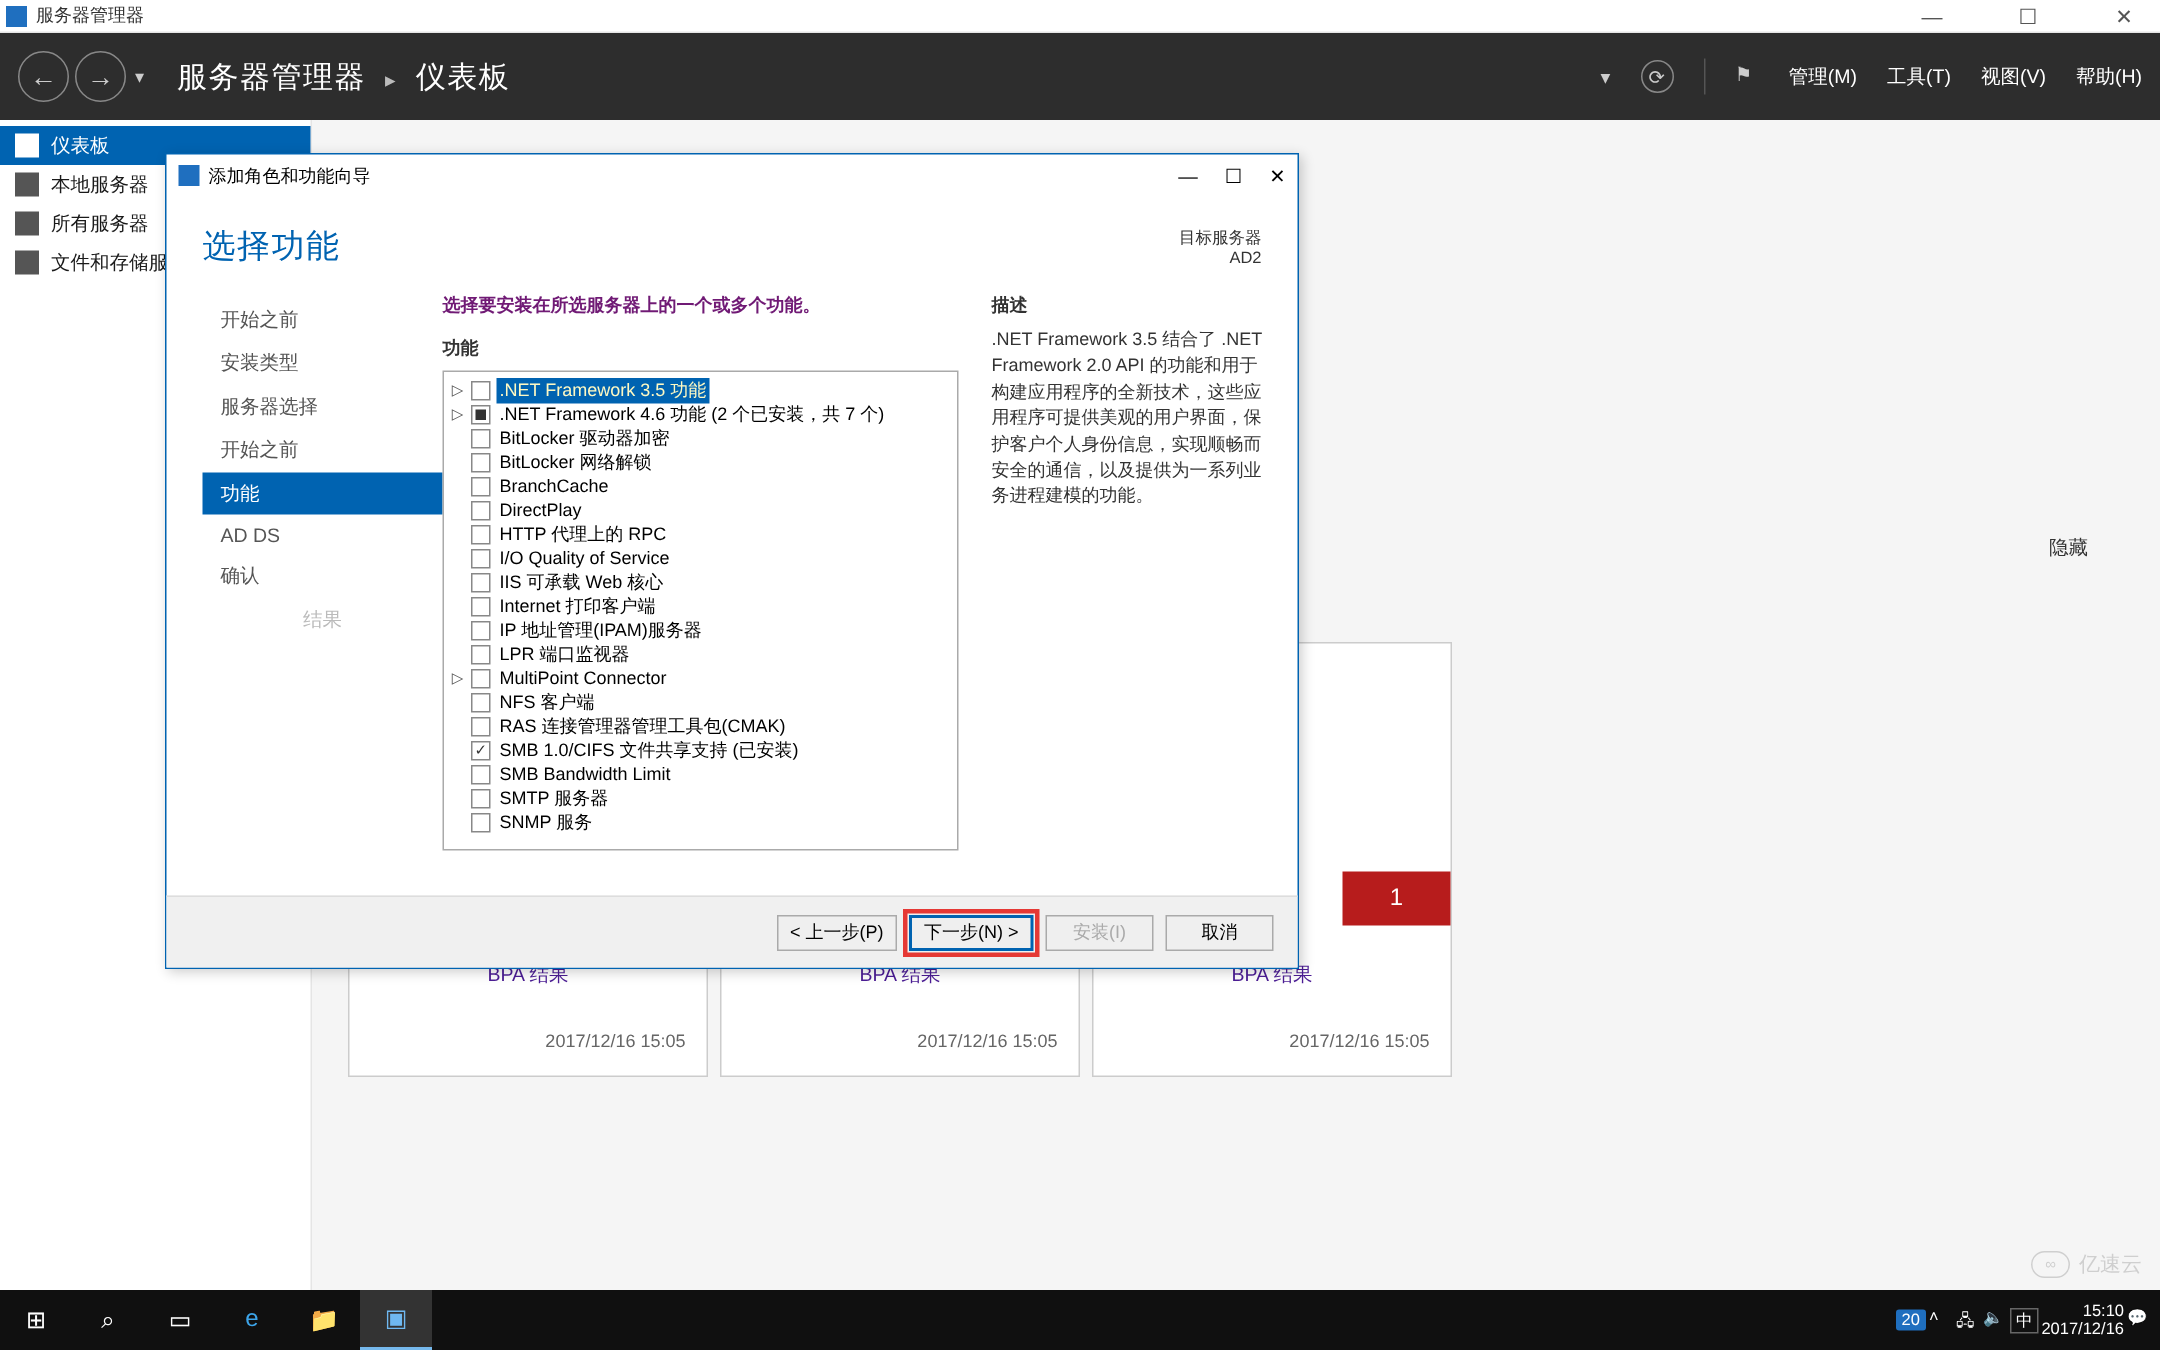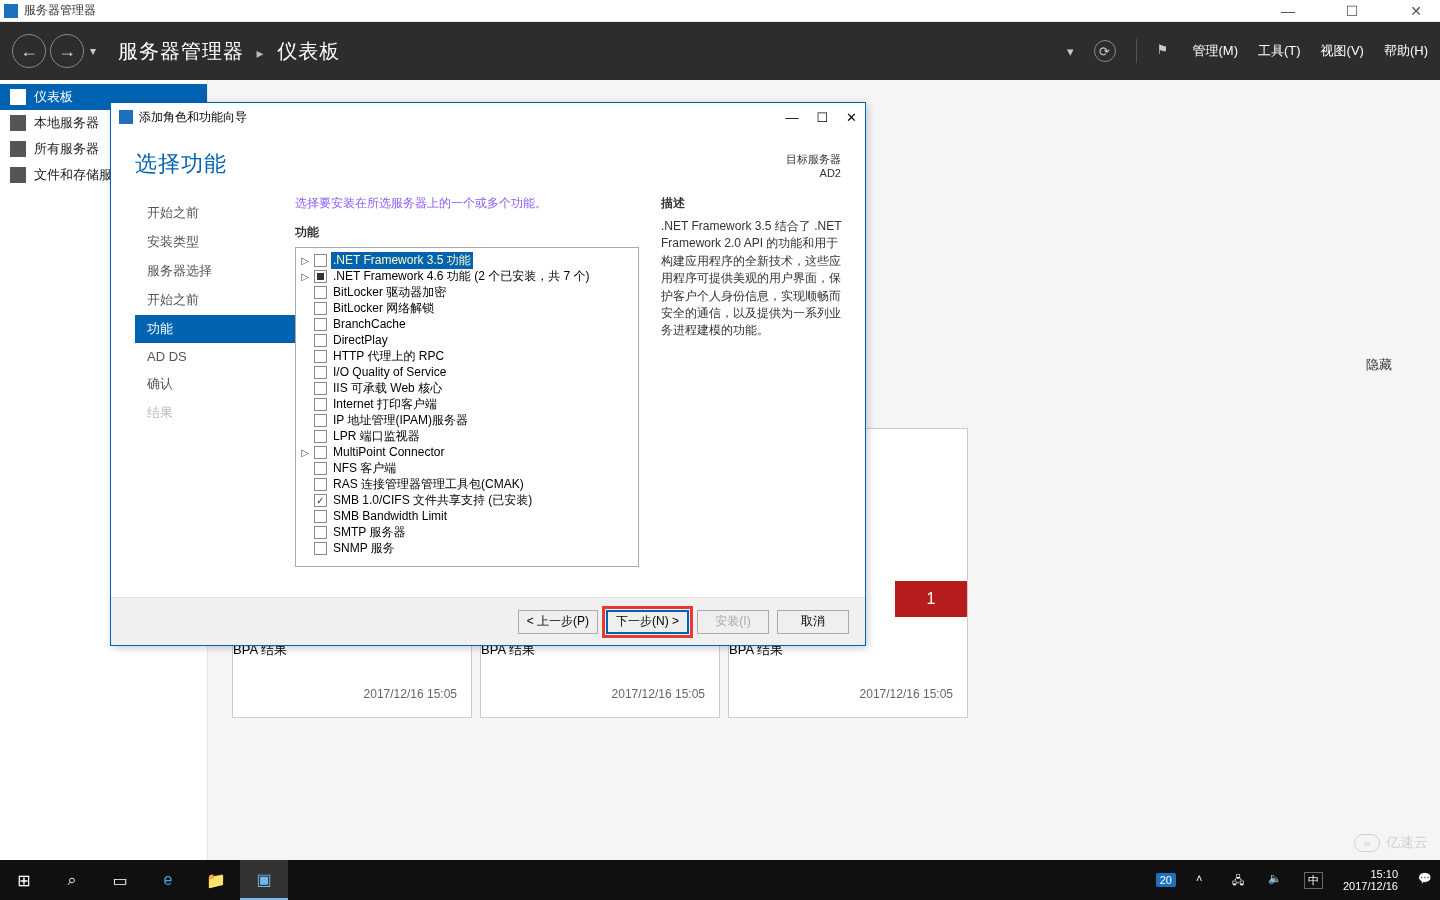--- a/index.html
+++ b/index.html
@@ -26,40 +26,40 @@
 
 .main { display: flex; height: calc(100% - 22px - 58px - 40px); }
 .sidebar { width: 208px; background: #fff; border-right: 1px solid #e5e5e5; padding-top: 4px; }
 .sb-item { display: flex; align-items: center; gap: 8px; padding: 4px 10px; color: #1a1a1a; font-size: 13px; height: 26px; }
 .sb-item.active { background: #0063b1; color: #fff; }
 .sb-ico { width: 16px; height: 16px; display: inline-block; background: #555; }
 .sb-item.active .sb-ico{ background:#fff; }
 .content { flex: 1; background: #f5f5f5; position: relative; padding: 20px; }
 .tile { width: 240px; height: 290px; background: #fff; border: 1px solid #ccc; position: relative; }
 .tile .status { position: absolute; bottom: 100px; right: 0; height: 36px; background: #b71c1c; color: #fff; display: flex; align-items: center; justify-content: center; width: 72px; font-size: 16px; }
-.tile .bpa { position: absolute; bottom: 58px; width: 100%; text-align: left; font-size: 13px; color: #000000; }
+.tile .bpa { position: absolute; bottom: 58px; width: 100%; text-align: center; font-size: 13px; color: #4c1d95; }
 .tile .dt { position: absolute; bottom: 16px; right: 14px; font-size: 12px; color: #666; }
 .hide-label { position: absolute; right: 48px; top: 276px; color: #333; font-size: 13px; margin-left: 21px; }
 
 
 .wizard { position: absolute; left: 110px; top: 102px; width: 756px; height: 544px; background: #fff; border: 1px solid #0063b1; box-shadow: 2px 2px 8px rgba(0,0,0,0.2); display: flex; flex-direction: column; z-index: 10; }
 .wz-title { height: 28px; display: flex; align-items: center; justify-content: space-between; padding: 0 8px; font-size: 12px; }
 .wz-title .left { display: flex; align-items: center; gap: 6px; }
 .wz-title .sm-ico { width: 14px; height: 14px; background: #1f6fbf; }
 .wz-title .controls { display: flex; gap: 18px; font-size: 13px; }
-.wz-head { padding: 18px 24px 6px; display: flex; justify-content: space-between; align-items: flex-end; }
+.wz-head { padding: 18px 24px 6px; display: flex; justify-content: space-between; align-items: center; }
 .wz-head h1 { font-size: 22px; font-weight: 300; color: #0063b1; letter-spacing: 1px; }
 .wz-head .server { text-align: right; font-size: 11px; color: #333; }
 .wz-body { flex: 1; display: flex; padding: 0 0 0 24px; overflow: hidden; }
 .steps { width: 160px; padding-top: 14px; }
 .step { padding: 5px 12px; font-size: 13px; color: #555; margin-bottom: 1px; }
 .step.active { background: #0063b1; color: #fff; }
-.step.disabled { color: #bbb; }
+.step.disabled { color: #bbb; text-align: center; }
 .center-col { flex: 1; padding: 10px 16px 0 0; display: flex; flex-direction: column; }
-.instr { font-size: 12px; color: #8b5cf6; margin-bottom: 12px; }
+.instr { font-size: 12px; color: #701a75; margin-bottom: 12px; font-weight: bold; }
 .coltitle { font-size: 12px; font-weight: bold; color: #333; margin-bottom: 6px; }
 .feat-frame { border: 1px solid #aaa; height: 320px; display: flex; }
 .feat-list { flex: 1; overflow-y: auto; padding: 4px 2px; }
 .feat-list::-webkit-scrollbar{ width:16px; }
 .feat-list::-webkit-scrollbar-track{ background:#f0f0f0; }
 .feat-list::-webkit-scrollbar-thumb{ background:#c1c1c1; border:1px solid #a0a0a0; }
 .feat-item { display: flex; align-items: center; gap: 4px; padding: 0 2px; height: 16px; font-size: 12px; white-space: nowrap; }
 .expander { width: 10px; color: #555; font-size: 10px; text-align: center; visibility:hidden;}
 .feat-item.expandable .expander{ visibility:visible; }
 .chk { width: 13px; height: 13px; border: 1px solid #888; background: #fff; display: flex; align-items: center; justify-content: center; font-size: 10px; color: #333; flex-shrink:0;}
@@ -73,21 +73,21 @@
 .wz-btn { min-width: 72px; height: 24px; background: #efefef; border: 1px solid #aaa; font-size: 12px; padding: 0 8px; }
 .wz-btn.default { border: 2px solid #0063b1; }
 .wz-btn.disabled { color: #aaa; }
 .wz-btn.highlight { outline: 3px solid #e53935; outline-offset: 1px; }
 
 
 .taskbar { position: absolute; left: 0; bottom: 0; width: 100%; height: 40px; background: #101010; display: flex; align-items: center; color: #fff; justify-content: space-between; }
 .taskbar .left { display: flex; align-items: center; }
 .tb-btn { width: 48px; height: 40px; display: flex; align-items: center; justify-content: center; font-size: 16px; color: #fff; }
 .tb-btn.active { background: #333; border-bottom: 2px solid #76b9ed; }
-.taskbar .right { display: flex; align-items: center; gap: 20px; padding-right: 6px; font-size: 11px; }
+.taskbar .right { display: flex; align-items: center; gap: 2px; padding-right: 6px; font-size: 11px; }
 .tray-ico { width: 16px; height: 16px; display:inline-block; }
 .watermark { position: absolute; right: 12px; bottom: 48px; color: #bbb; font-size: 14px; display: flex; align-items: center; gap: 6px; opacity:0.65;}
 .watermark .wm-ico { width: 26px; height: 18px; border: 1.5px solid #bbb; border-radius: 10px; display:flex; align-items:center; justify-content:center; font-size:10px;}
 </style>
 </head>
 <body>
 
 <div class="outer-title">
   <div class="left">
     <span class="sm-ico"></span>

